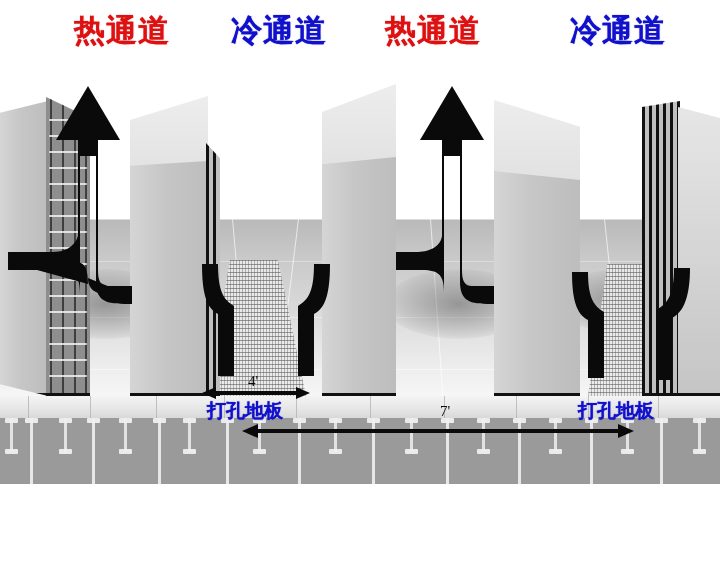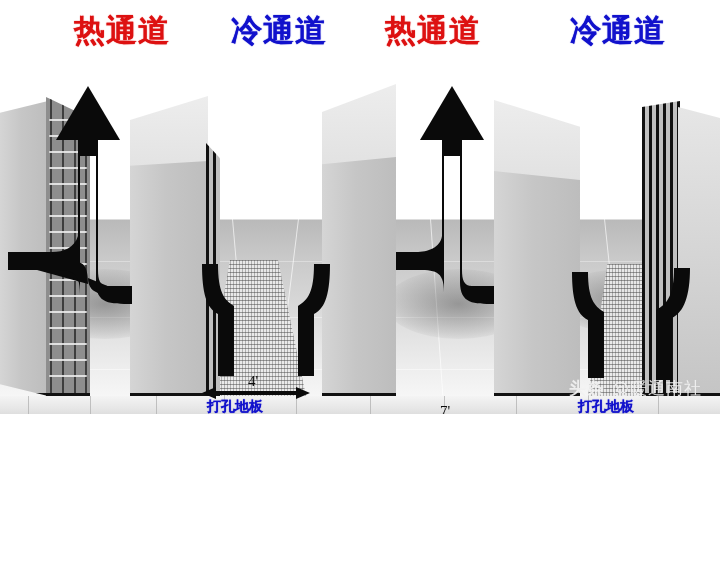--- a/index.html
+++ b/index.html
@@ -1,21 +1,21 @@
 <!DOCTYPE html>
 <html><head>
 <meta charset="utf-8">
 <title>Data Center Hot/Cold Aisle Diagram</title>
 <style>
   html,body{margin:0;padding:0;background:#fff;}
   body{font-family:"Liberation Sans","DejaVu Sans",sans-serif;}
 
   #stage{
     position:relative;
-    width:720px;height:414px;
+    width:720px;height:484px;
     overflow:hidden;
     background:#ffffff;
     user-select:none;
   }
 
   
   .aisle-label{
     position:absolute;top:10px;
     font-family:"DejaVu Sans","Liberation Sans",sans-serif;
     font-size:31px;font-weight:bold;
@@ -148,21 +148,21 @@
     position:absolute;
     font-family:"Liberation Serif","DejaVu Serif",serif;
     font-size:15px;color:#0b0b0b;font-weight:normal;
     white-space:nowrap;
   }
   .dimsvg{position:absolute;pointer-events:none;}
 
   .floorlabel{
     position:absolute;
     font-family:"DejaVu Sans","Liberation Sans",sans-serif;
-    font-size:14px;font-weight:bold;
+    font-size:19px;font-weight:bold;
     white-space:nowrap;
     text-shadow:0 0 1px currentColor;
   }
 
   
   .watermark{
     position:absolute;right:18px;bottom:14px;
     font-family:"DejaVu Sans","Liberation Sans",sans-serif;
     font-size:17px;color:#f2f2f2;font-weight:bold;
     letter-spacing:1px;white-space:nowrap;
@@ -439,18 +439,14 @@
   <div class="dimtext" style="left:440px;top:403px;">7'</div>
   <svg class="dimsvg" style="left:240px;top:422px;width:396px;height:18px;" viewBox="0 0 396 18">
     <line x1="14" y1="9" x2="384" y2="9" stroke="#0A0A0A" stroke-width="4"></line>
     <path d="M 2 9 L 18 2 L 18 16 Z" fill="#0A0A0A"></path>
     <path d="M 394 9 L 378 2 L 378 16 Z" fill="#0A0A0A"></path>
   </svg>
 
   <div class="floorlabel" style="left:207px;top:398px;color:#1111CC;">打孔地板</div>
   <div class="floorlabel" style="left:578px;top:398px;color:#1111CC;">打孔地板</div>
 
-  <div class="watermark">
-    <span>头条</span>
-    <span class="wm-at">@暖通南社</span>
-  </div>
 
 </div>
 
 </body></html>

